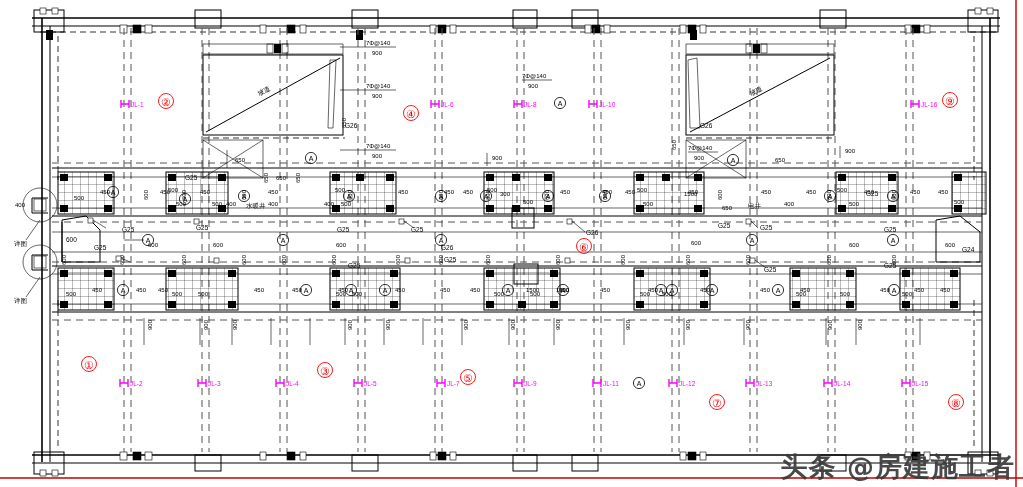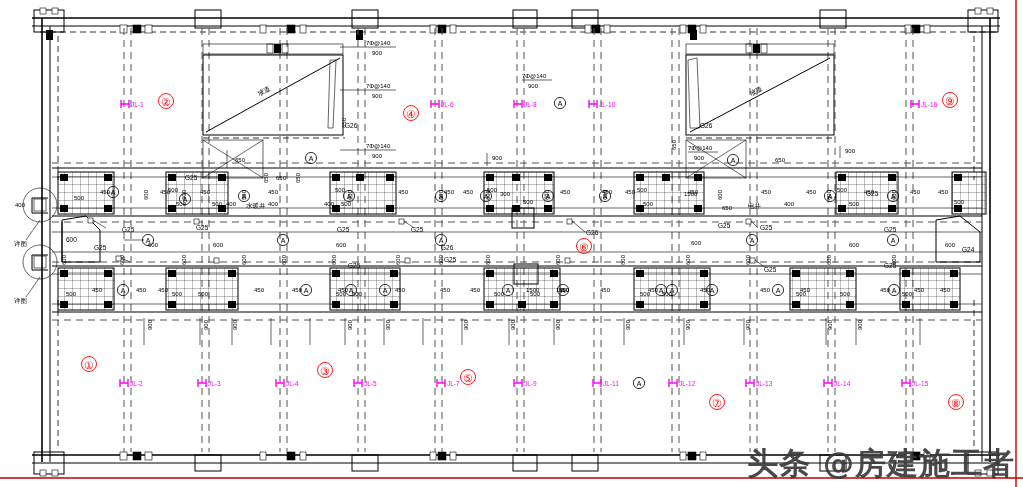--- a/index.html
+++ b/index.html
@@ -1,20 +1,20 @@
 <!DOCTYPE html>
 <html><head>
 <meta charset="utf-8">
 <style>
   html,body{margin:0;padding:0;background:#ffffff;}
   body{font-family:"Liberation Sans", sans-serif;}
   #sheet{position:relative;width:1023px;height:487px;background:#fff;overflow:hidden;}
   #cad{position:absolute;left:0;top:0;width:1023px;height:487px;}
   .wm{position:absolute;right:8px;bottom:2px;font-family:"DejaVu Sans",sans-serif;
-      font-size:31px;font-weight:700;color:#3a3a3a;letter-spacing:1px;white-space:nowrap;
+      font-size:27px;font-weight:700;color:#3a3a3a;letter-spacing:1px;white-space:nowrap;
       opacity:.92;}
   text{font-family:"Liberation Sans",sans-serif;}
 </style>
 </head>
 <body>
 
 <div id="sheet">
 
   <svg id="cad" viewBox="0 0 1023 487">
     <defs>

